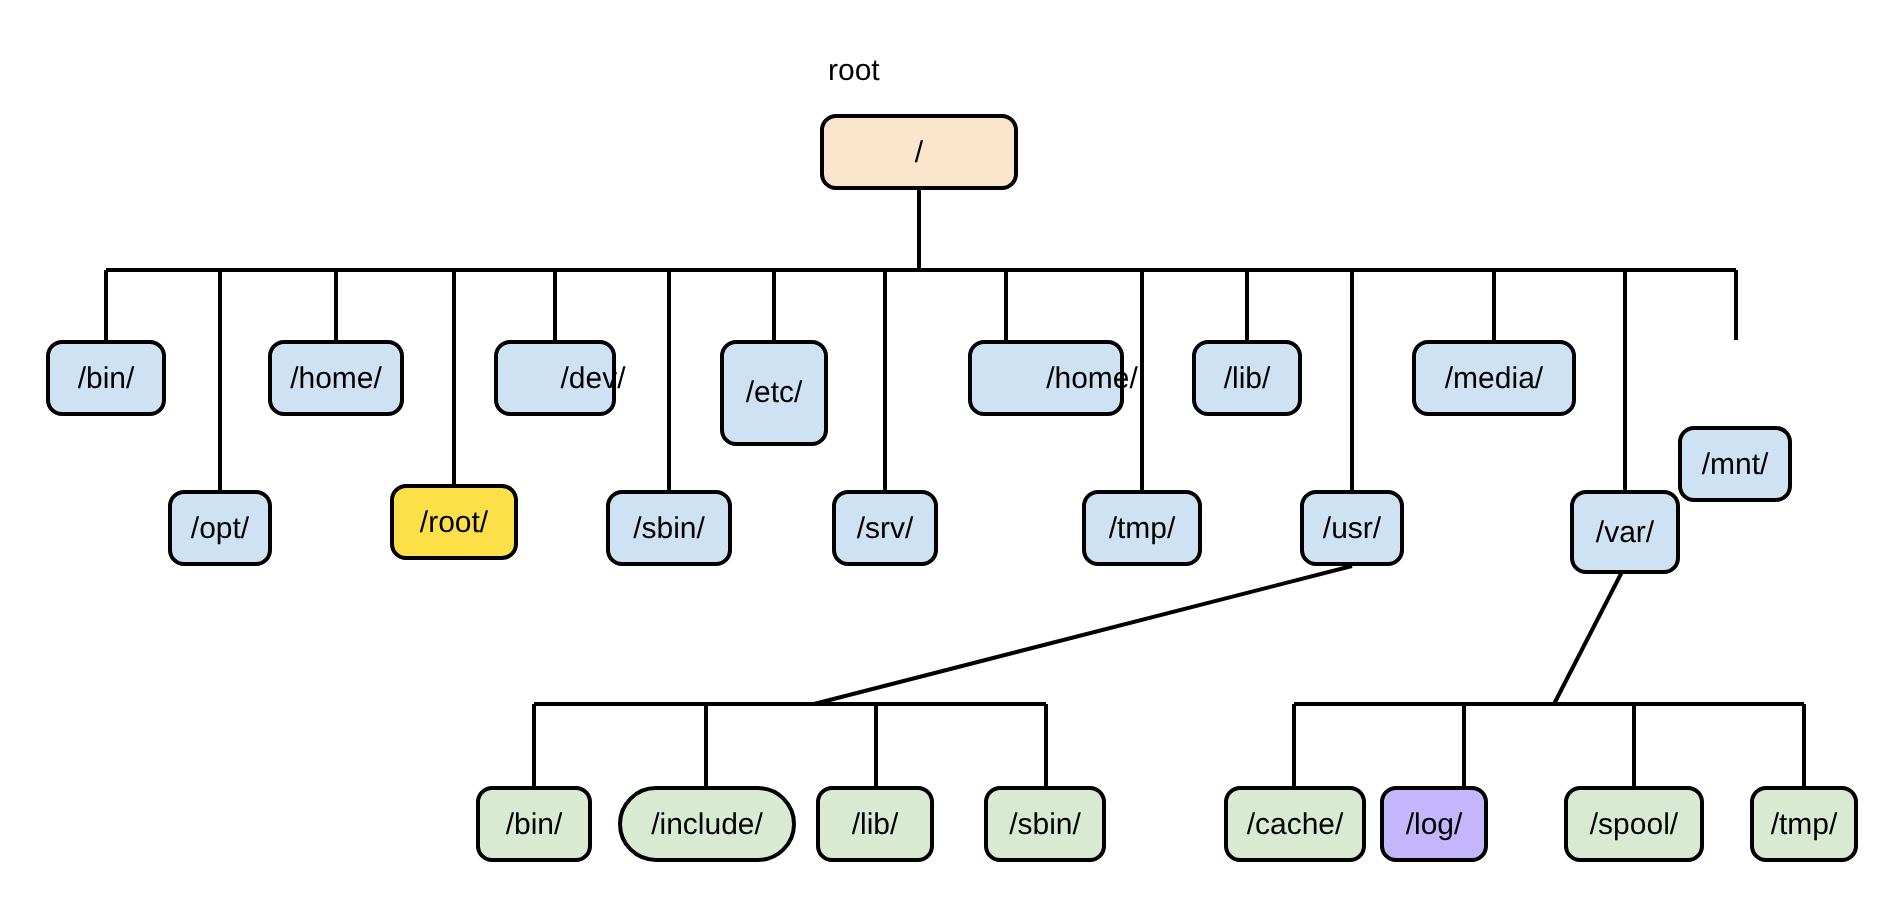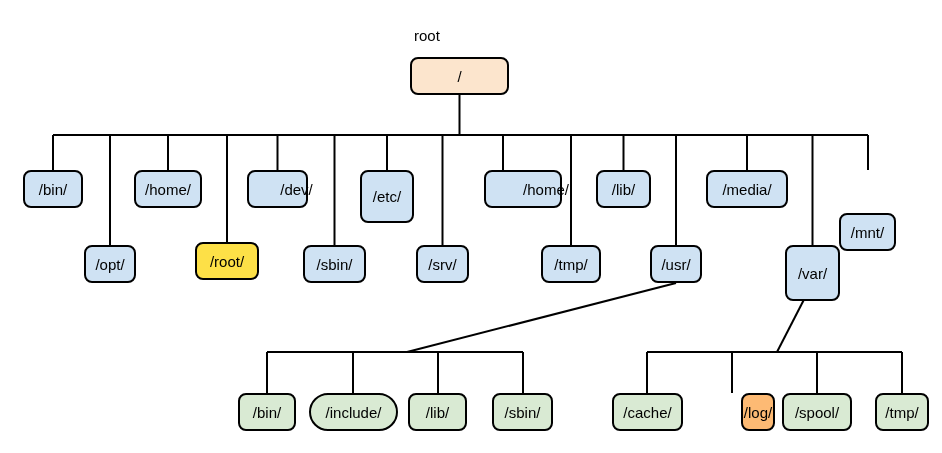--- a/index.html
+++ b/index.html
@@ -86,23 +86,23 @@
       <div class="node" style="left: 484px; top: 170px; width: 78px; height: 38px; background: rgb(207, 226, 243); padding-left: 46px;">/home/</div>
       <div class="node" style="left: 596px; top: 170px; width: 55px; height: 38px; background: rgb(207, 226, 243);">/lib/</div>
       <div class="node" style="left: 706px; top: 170px; width: 82px; height: 38px; background: rgb(207, 226, 243);">/media/</div>
       <div class="node" style="left: 839px; top: 170px; width: 57px; height: 38px; background: rgb(207, 226, 243); margin-top: 43px;">/mnt/</div>
       <div class="node" style="left: 84px; top: 245px; width: 52px; height: 38px; background: rgb(207, 226, 243);">/opt/</div>
       <div class="node" style="left: 195px; top: 242px; width: 64px; height: 38px; background: #fde047; text-align: center;">/root/</div>
       <div class="node" style="left: 303px; top: 245px; width: 63px; height: 38px; background: rgb(207, 226, 243);">/sbin/</div>
       <div class="node" style="left: 416px; top: 245px; width: 53px; height: 38px; background: rgb(207, 226, 243);">/srv/</div>
       <div class="node" style="left: 541px; top: 245px; width: 60px; height: 38px; background: rgb(207, 226, 243);">/tmp/</div>
       <div class="node" style="left: 650px; top: 245px; width: 52px; height: 38px; background: rgb(207, 226, 243);">/usr/</div>
-      <div class="node" style="left: 785px; top: 245px; width: 55px; height: 56px; background: rgb(207, 226, 243);">/var/</div>
+      <div class="node" style="left: 785px; top: 245px; width: 55px; height: 42px; background: rgb(207, 226, 243);">/var/</div>
       <div class="node" style="left: 238px; top: 393px; width: 58px; height: 38px; background: rgb(217, 234, 211);">/bin/</div>
       <div class="node" style="left: 309px; top: 393px; width: 89px; height: 38px; background: rgb(217, 234, 211); border-radius: 19px;">/include/</div>
       <div class="node" style="left: 408px; top: 393px; width: 59px; height: 38px; background: rgb(217, 234, 211);">/lib/</div>
       <div class="node" style="left: 492px; top: 393px; width: 61px; height: 38px; background: rgb(217, 234, 211);">/sbin/</div>
       <div class="node" style="left: 612px; top: 393px; width: 71px; height: 38px; background: rgb(217, 234, 211);">/cache/</div>
-      <div class="node" style="left: 741px; top: 393px; width: 34px; height: 38px; background: #fdba74;">/log/</div>
+      <div class="node" style="left: 690px; top: 393px; width: 54px; height: 38px; background: #c4b5fd;">/log/</div>
       <div class="node" style="left: 782px; top: 393px; width: 70px; height: 38px; background: rgb(217, 234, 211);">/spool/</div>
       <div class="node" style="left: 875px; top: 393px; width: 54px; height: 38px; background: rgb(217, 234, 211);">/tmp/</div>
     </div>
 </div>
 
 </body></html>

